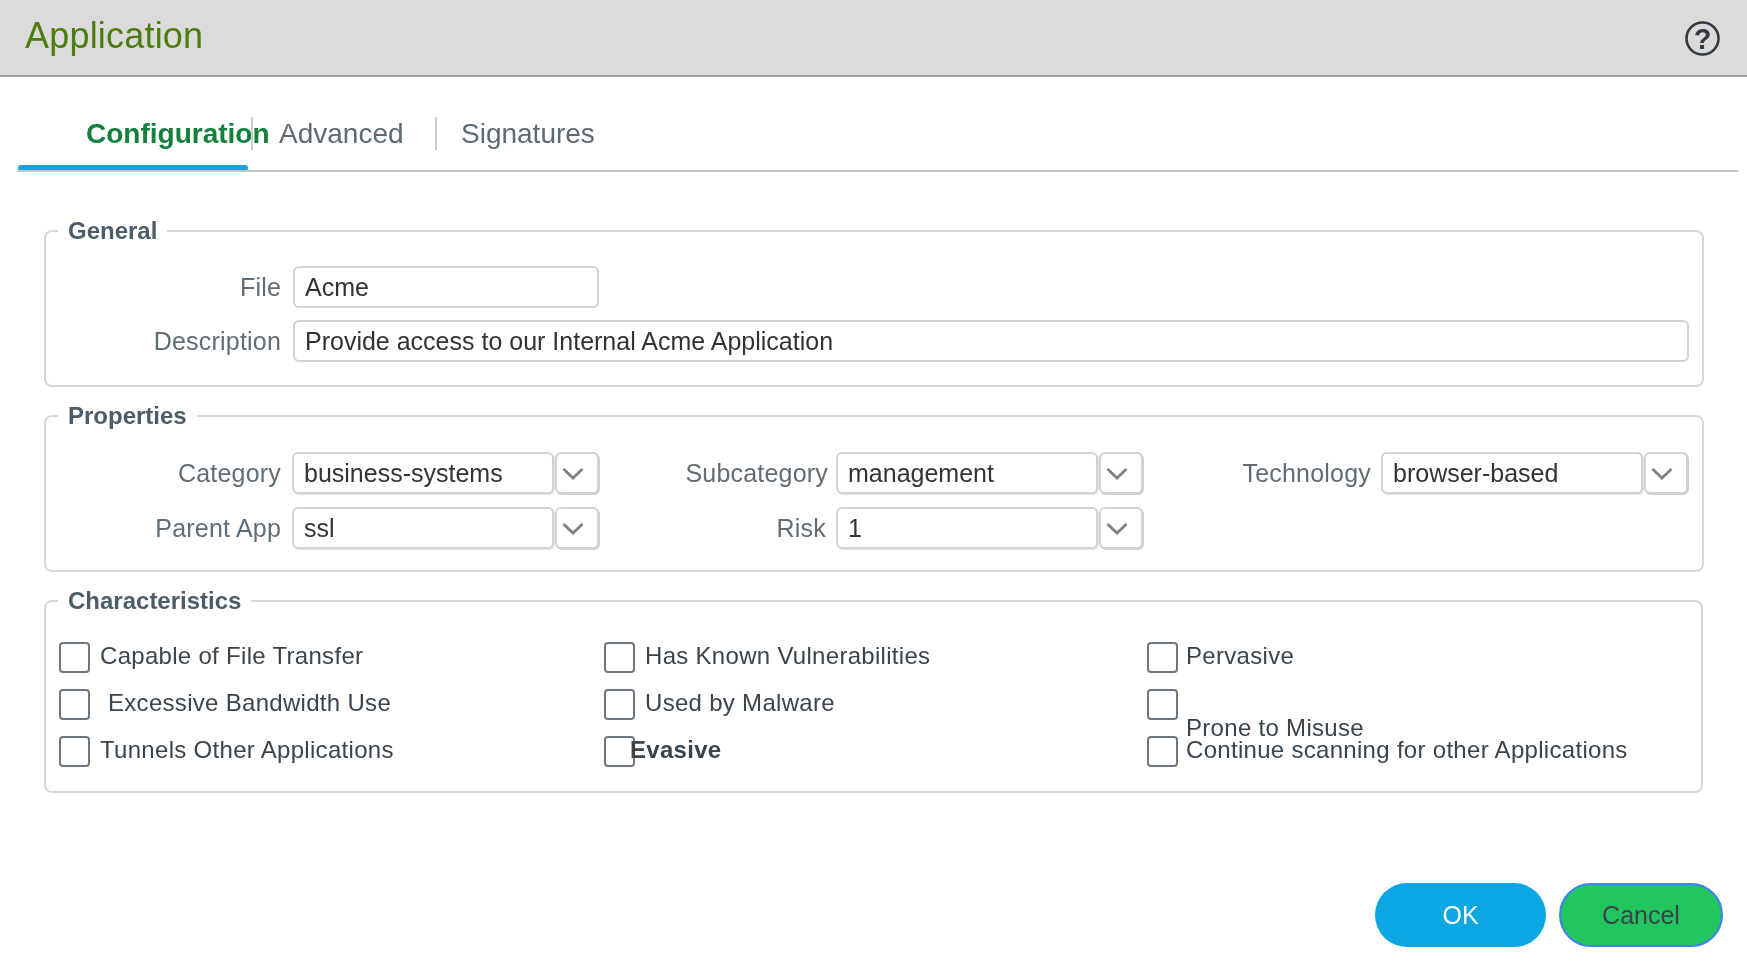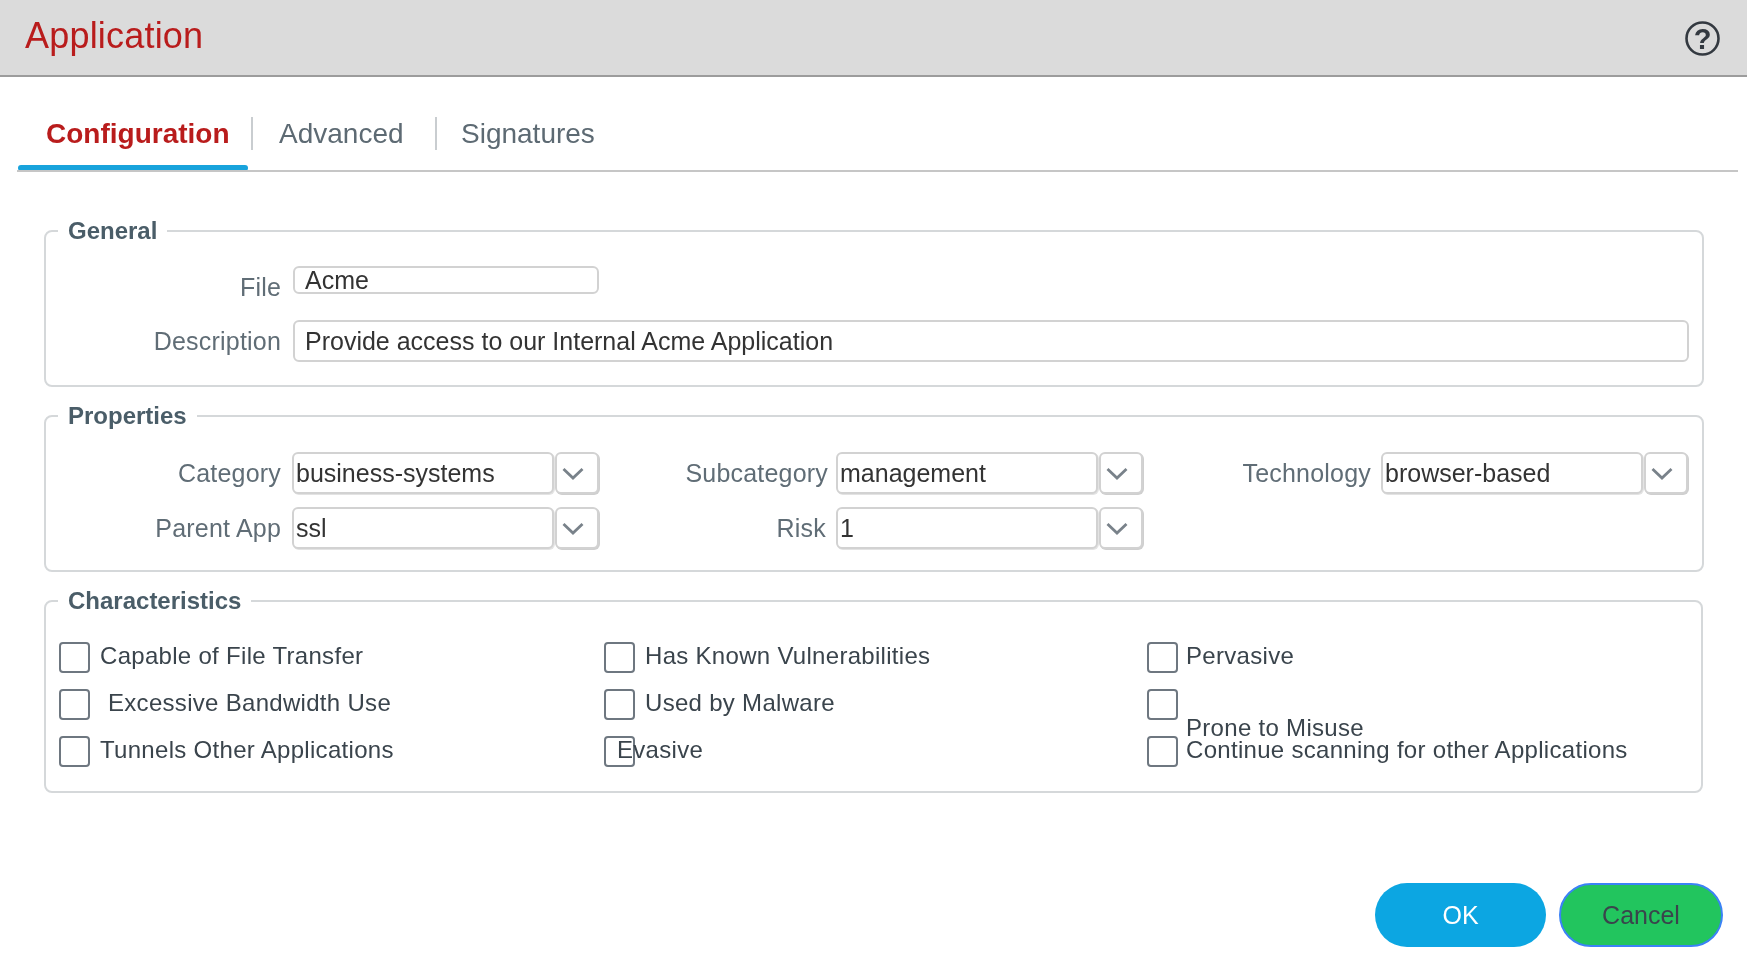--- a/index.html
+++ b/index.html
@@ -2,37 +2,37 @@
 <html><head>
 <meta charset="utf-8">
 <style>
   * { margin:0; padding:0; box-sizing:border-box; }
   html,body { width:1747px; height:975px; background:#fff; font-family:"Liberation Sans", sans-serif; }
   #page { position:relative; width:1747px; height:975px; overflow:hidden; background:#fff; }
   .abs { position:absolute; }
 
   
   #hdr { left:0; top:0; width:1747px; height:77px; background:#dbdbdb; border-bottom:2px solid #9c9c9c; }
-  #hdr .title { position:absolute; left:25px; top:15px; font-size:36px; line-height:42px; letter-spacing:0.2px; color:#b91c1c; }
+  #hdr .title { position:absolute; left:25px; top:15px; font-size:36px; line-height:42px; letter-spacing:0.2px; color:#4d7c0f; }
 
   
   .tab { position:absolute; top:118px; height:32px; line-height:32px; font-size:28px; color:#5d6a73; }
-  .tab.active { color:#b91c1c; font-weight:bold; }
+  .tab.active { color:#15803d; font-weight:bold;margin-left:40px; }
   .tabsep { position:absolute; top:117px; width:2px; height:33px; background:#c9cdd0; }
   #underline { left:18px; top:165px; width:230px; height:6px; background:#18a3dc; border-radius:3px; }
   #tabline { left:17px; top:170px; width:1721px; height:2px; background:#c6c6c6; }
 
   
   .fs { position:absolute; border:2px solid #d5d8da; border-radius:8px; }
   .fs .lg { position:absolute; top:-16px; left:12px; background:#fff; padding:0 10px; font-size:24px; font-weight:bold; color:#4a5d68; line-height:30px; }
 
   .lbl { position:absolute; font-size:25px; letter-spacing:0.2px; color:#606d76; text-align:right; }
   .inp { position:absolute; border:2px solid #d2d2d2; border-radius:6px; background:#fff; font-size:25px; color:#333; padding-left:10px; display:flex; align-items:center; }
 
-  .selbox { position:absolute; border:2px solid #d2d2d2; border-radius:6px; background:#fff; font-size:25px; color:#333; padding-left:2px; display:flex; align-items:center; box-shadow:1px 1px 0 #e3e3e3; }
+  .selbox { position:absolute; border:2px solid #d2d2d2; border-radius:6px; background:#fff; font-size:25px; color:#333; padding-left:10px; display:flex; align-items:center; box-shadow:1px 1px 0 #e3e3e3; }
   .chev { position:absolute; border:2px solid #d2d2d2; border-radius:6px; background:#fff; box-shadow:1px 1px 0 #cfcfcf; display:flex; align-items:center; padding-left:5px; }
 
   .cb { position:absolute; width:31px; height:31px; border:2.5px solid #6e7780; border-radius:4px; background:#fff; }
   .cblbl { position:absolute; font-size:24px; letter-spacing:0.3px; color:#3a444c; line-height:28px; }
 
   .btn { position:absolute; top:883px; height:64px; border-radius:32px; font-size:25px; display:flex; align-items:center; justify-content:center; }
 </style>
 </head>
 <body>
 <div id="page">
@@ -49,21 +49,21 @@
   <div class="tab" style="left:279px;">Advanced</div>
   <div class="tabsep" style="left:435px;"></div>
   <div class="tab" style="left:461px;">Signatures</div>
   <div id="underline" class="abs"></div>
   <div id="tabline" class="abs"></div>
 
   <div class="fs" style="left:44px; top:230px; width:1660px; height:157px;">
       <span class="lg">General</span>
     </div>
   <div class="lbl" style="left:100px; top:266px; width:181px; line-height:42px;">File</div>
-  <div class="inp" style="left:293px; top:266px; width:306px; height:28px;">Acme</div>
+  <div class="inp" style="left:293px; top:266px; width:306px; height:42px;">Acme</div>
   <div class="lbl" style="left:100px; top:320px; width:181px; line-height:42px;">Description</div>
   <div class="inp" style="left:293px; top:320px; width:1396px; height:42px;">Provide access to our Internal Acme Application</div>
 
   <div class="fs" style="left:44px; top:415px; width:1660px; height:157px;">
       <span class="lg">Properties</span>
     </div>
   <div class="lbl" style="left:100px; top:452px; width:181px; line-height:42px;">Category</div>
   <div class="selbox" style="left:292px; top:452px; width:262px; height:42px;">business-systems</div>
   <div class="chev" style="left:555px; top:452px; width:44px; height:42px;">
     <svg width="22" height="13" viewBox="0 0 22 13">
@@ -110,19 +110,19 @@
     <div class="cblbl" style="left:1186px; top:642px;">Pervasive</div>
   <div class="cb" style="left:59px; top:689px;"></div>
     <div class="cblbl" style="left:108px; top:689px;">Excessive Bandwidth Use</div>
   <div class="cb" style="left:604px; top:689px;"></div>
     <div class="cblbl" style="left:645px; top:689px;">Used by Malware</div>
   <div class="cb" style="left:1147px; top:689px;"></div>
     <div class="cblbl" style="left:1186px; top:714px;">Prone to Misuse</div>
   <div class="cb" style="left:59px; top:736px;"></div>
     <div class="cblbl" style="left:100px; top:736px;">Tunnels Other Applications</div>
   <div class="cb" style="left:604px; top:736px;"></div>
-    <div class="cblbl" style="left:617px; top:736px;">Evasive</div>
+    <div class="cblbl" style="left:630px; top:736px;font-weight:bold;">Evasive</div>
   <div class="cb" style="left:1147px; top:736px;"></div>
     <div class="cblbl" style="left:1186px; top:736px;">Continue scanning for other Applications</div>
 
   <div class="btn" style="left:1375px; width:171px; background:#0ca6e2; color:#fff;">OK</div>
   <div class="btn" style="left:1559px; width:164px; background:#22c55e; border:2px solid #3b82f6; color:#3a444c;">Cancel</div>
 </div>
 
 </body></html>

